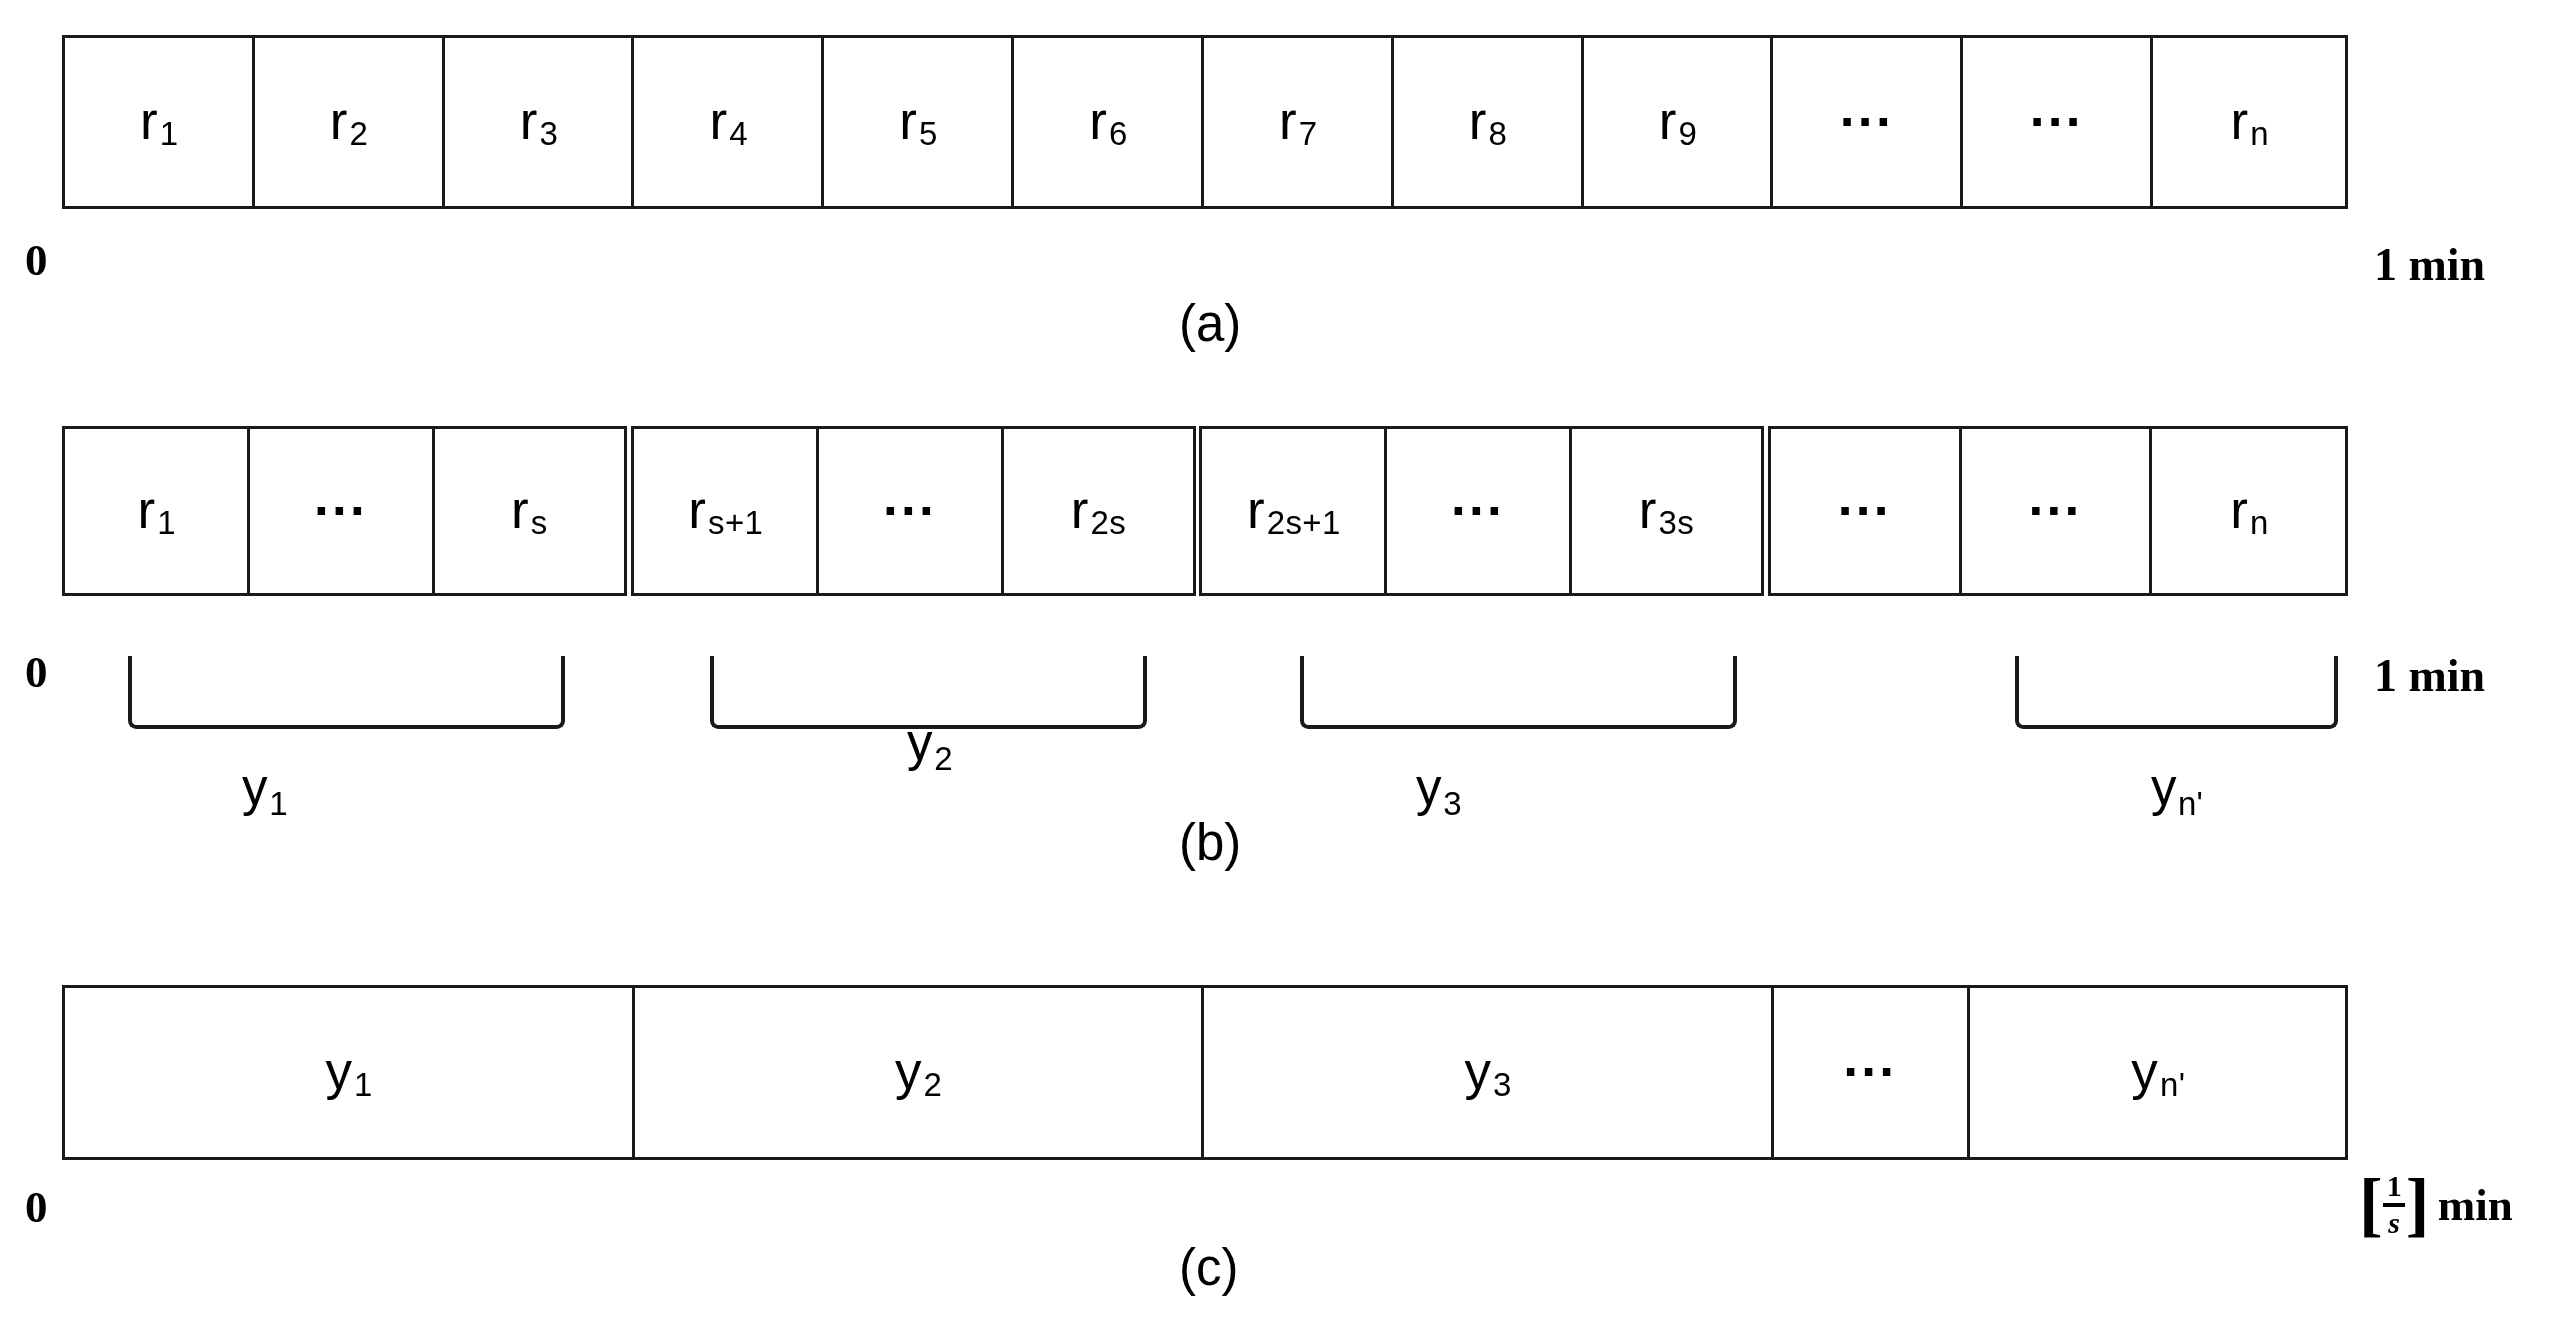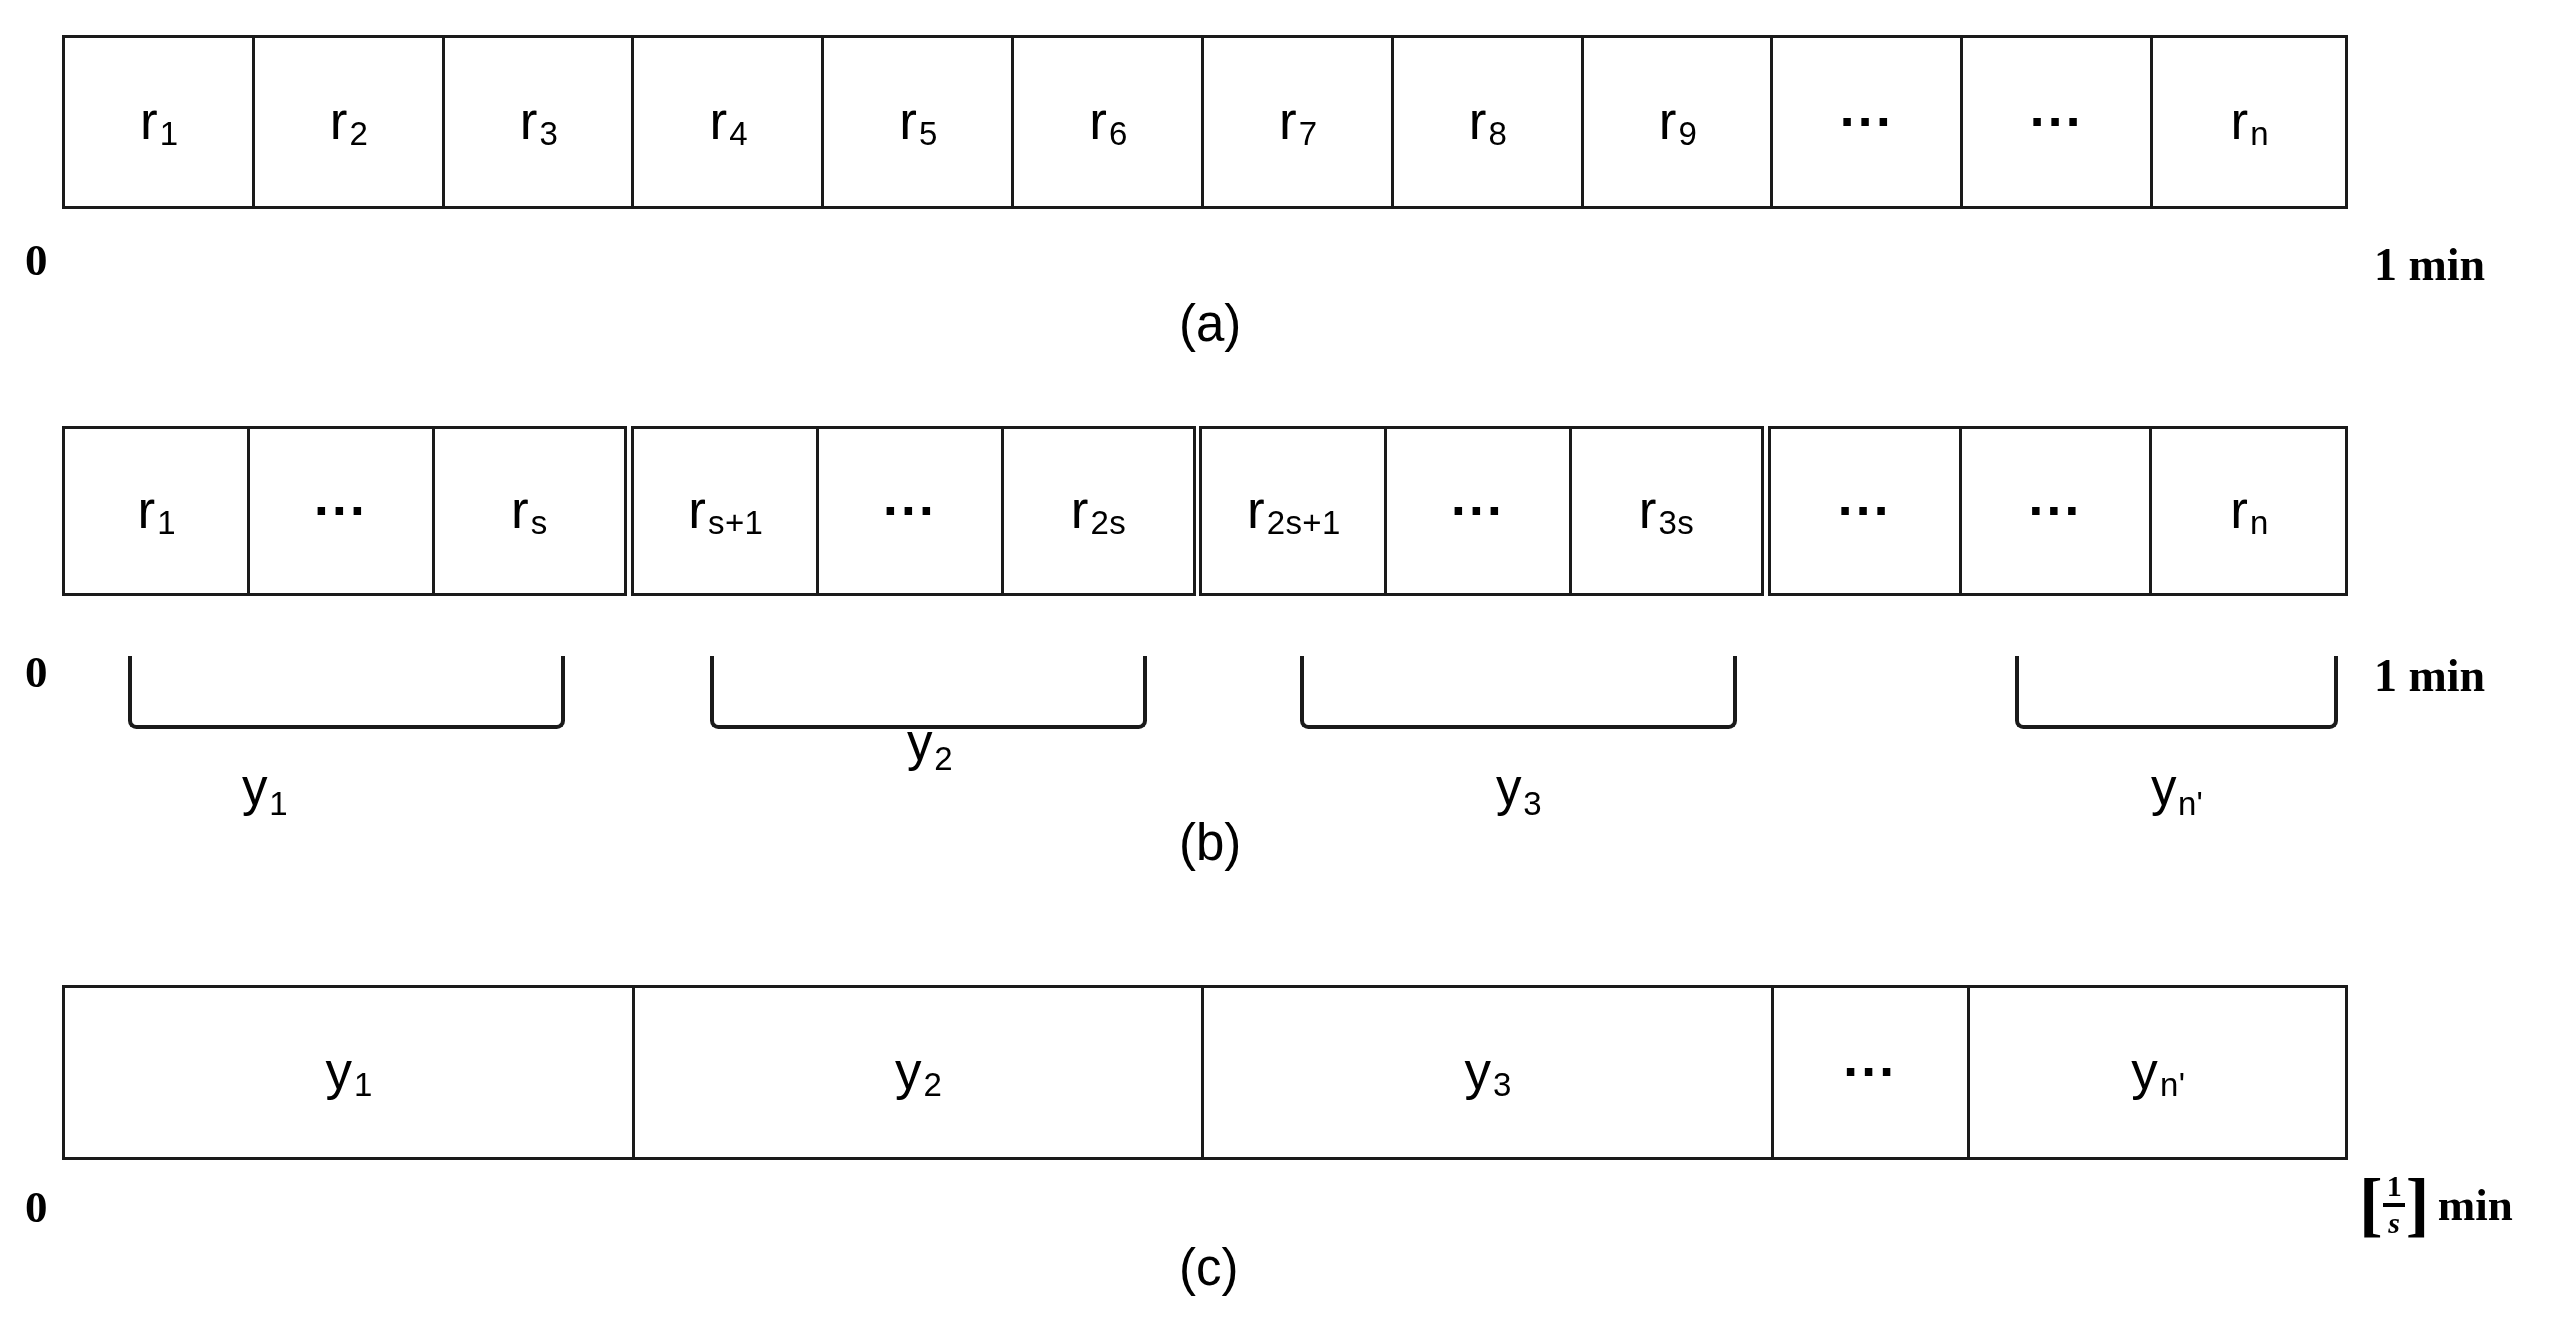--- a/index.html
+++ b/index.html
@@ -269,21 +269,21 @@
   <div class="brace" style="left:710px; top:656px; width:437px; height:73px;"></div>
   <div class="brace" style="left:1300px; top:656px; width:437px; height:73px;"></div>
   <div class="brace" style="left:2015px; top:656px; width:323px; height:73px;"></div>
 
   <div class="ylabel" style="left:264px; top:762px; transform:translateX(-50%);">
     <span class="sym">y</span><span class="sub">1</span>
   </div>
   <div class="ylabel" style="left:929px; top:717px; transform:translateX(-50%);text-align:center;">
     <span class="sym">y</span><span class="sub">2</span>
   </div>
-  <div class="ylabel" style="left:1518px; top:762px; transform:translateX(-50%);">
+  <div class="ylabel" style="left:1438px; top:762px; transform:translateX(-50%);">
     <span class="sym">y</span><span class="sub">3</span>
   </div>
   <div class="ylabel" style="left:2176px; top:762px; transform:translateX(-50%);">
     <span class="sym">y</span><span class="sub">n'</span>
   </div>
 
   <div class="endlabel" style="left:25px; top:650px;">0</div>
   <div class="endlabel" style="left:2374px; top:653px;"><span class="small">1 min</span></div>
 
   <div class="caption" style="left:1179px; top:817px;">(b)</div>

